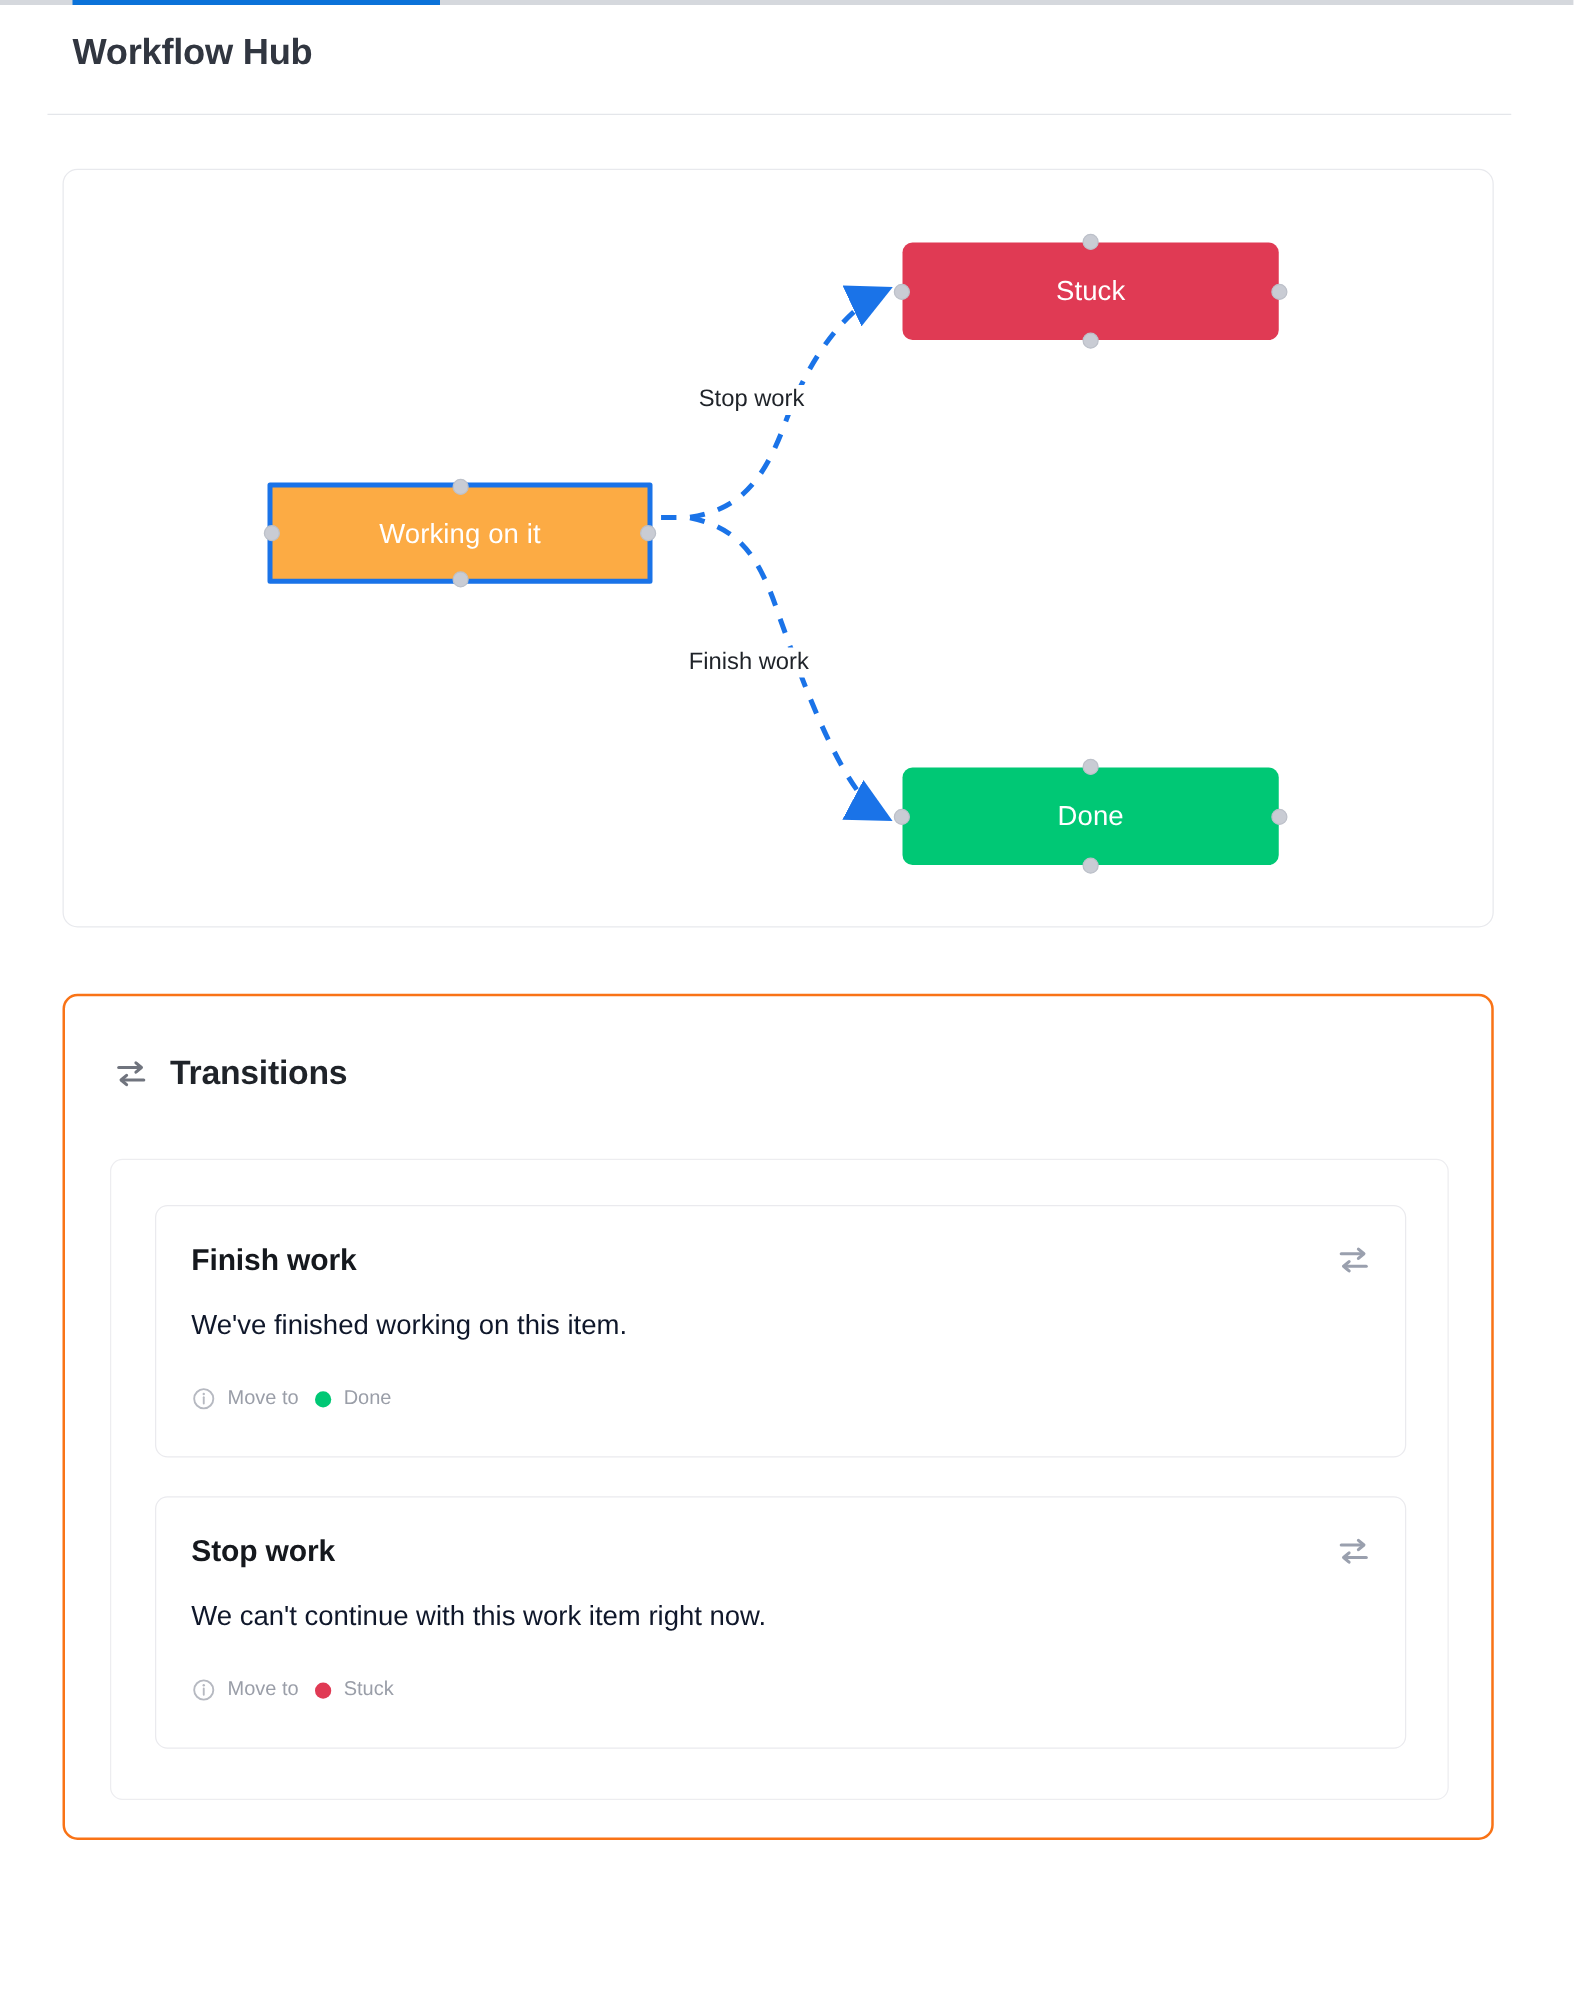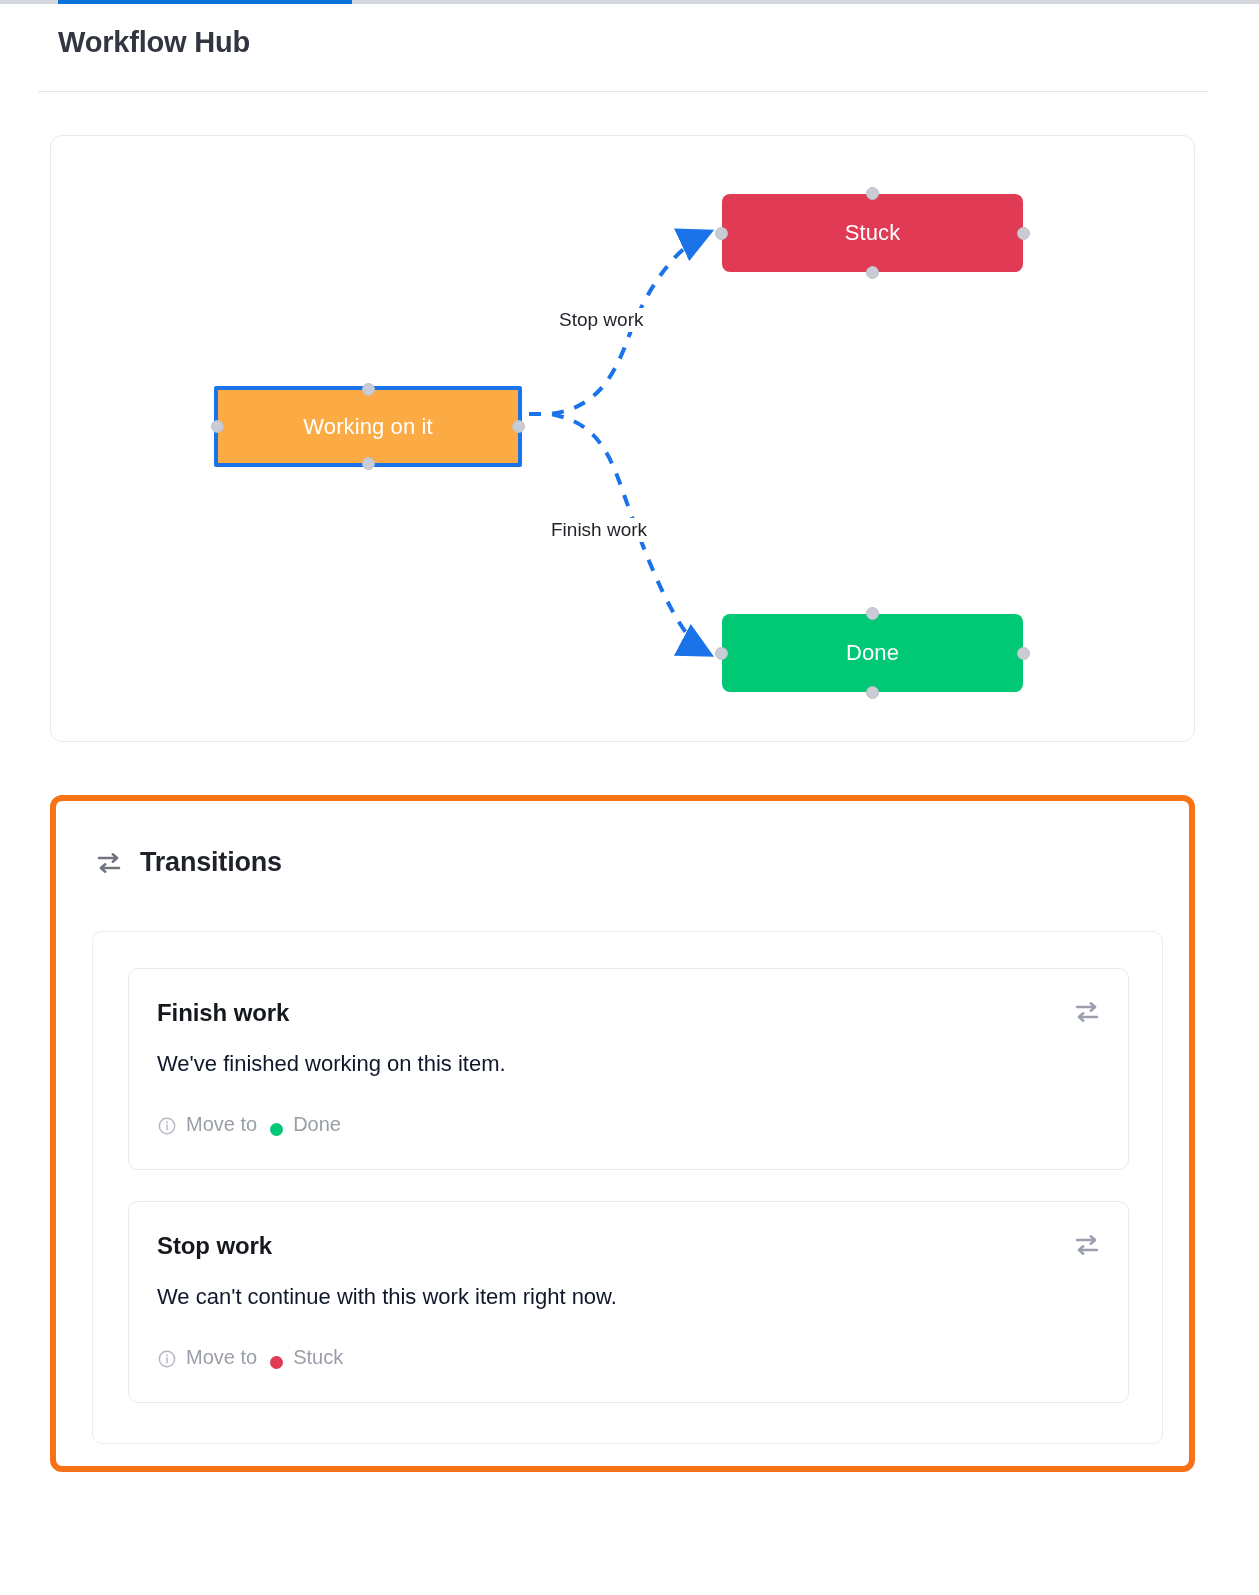--- a/index.html
+++ b/index.html
@@ -152,21 +152,21 @@
   .label-finish { left: 496px; top: 382px; }
 
   
   .transitions-card {
     position: absolute;
     left: 50px;
     top: 795px;
     width: 1145px;
     height: 677px;
     background: #ffffff;
-    border: 6px solid #f97316;
+    border: 2px solid #f97316;
     border-radius: 12px;
   }
   .transitions-header {
     position: absolute;
     left: 38px;
     top: 46px;
     display: flex;
     align-items: center;
     gap: 16px;
   }
@@ -219,23 +219,23 @@
     left: 28px;
     top: 82px;
     font-size: 22px;
     color: #0f172a;
   }
   .tc-meta {
     position: absolute;
     left: 28px;
     top: 144px;
     display: flex;
-    align-items: flex-end;
+    align-items: center;
     gap: 9px;
-    font-size: 20px;
+    font-size: 16px;
     color: #9a9ea8;
   }
   .tc-meta .info-icon {
     width: 20px;
     height: 20px;
     display: block;
     color: #b6b9c1;
     flex: none;
   }
   .tc-dot {

